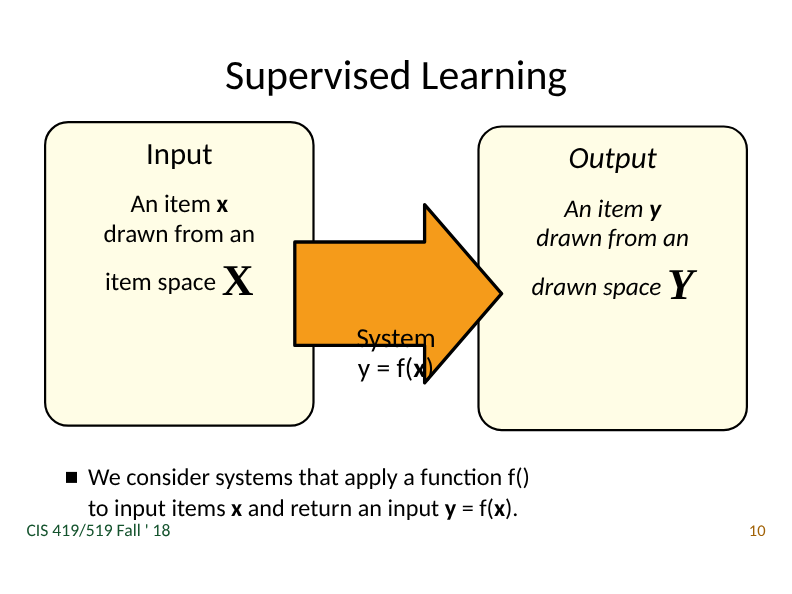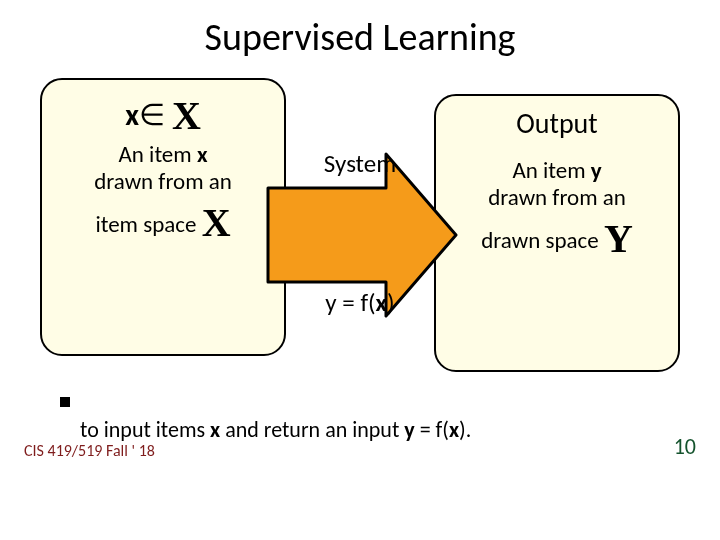--- a/index.html
+++ b/index.html
@@ -1,50 +1,48 @@
 <!DOCTYPE html>
 <html><head>
 <meta charset="utf-8">
 <style>
   * { box-sizing: border-box; margin: 0; padding: 0; }
   html, body { width: 720px; height: 540px; font-family: Calibri, Arial, sans-serif; background: #fff; color: #000; }
-  .slide { position: relative; width: 720px; height: 476px; }
+  .slide { position: relative; width: 720px; height: 476px; margin-top: 32px; }
   .title { text-align: center; font-size: 38px; font-weight: 400; padding-top: 14px; }
   .diagram { position: relative; margin: 18px auto 0 auto; width: 640px; height: 282px; }
   .box { position: absolute; background: #fffde6; border: 2.5px solid #000; border-radius: 22px; text-align: center; padding: 8px 6px 10px 6px; }
   .box-left { left: 0; top: 0; width: 246px; height: 278px; }
-  .box-right { right: 0; top: 16px; width: 246px; height: 278px; }
+  .box-right { right: 0; top: 4px; width: 246px; height: 278px; font-style: italic; }
   .box-head { font-size: 28px; margin-top: 2px; margin-bottom: 16px; }
   .big { font-size: 30px; }
   .big b { font-weight: 700; }
   .scr { font-family: "Brush Script MT","Segoe Script","Comic Sans MS",cursive; font-size: 40px; font-weight: 700; display: inline-block; transform: translateY(4px); }
   .desc { font-size: 23px; line-height: 1.18; margin-top: 6px; }
   .desc b { font-weight: 700; }
   .arrow-wrap { position: absolute; left: 218px; top: 72px; width: 204px; height: 170px; z-index: 3; }
   .arrow-wrap svg { position: absolute; left: 0; top: 0; width: 204px; height: 170px; }
-  .arrow-label { position: absolute; left: 0; top: 0; width: 204px; height: 170px; display: flex; flex-direction: column; align-items: center; justify-content: space-between; font-size: 25px; line-height: 1.15; padding-left: 0px; padding-bottom: 2px; }
+  .arrow-label { position: absolute; left: 0; top: 0; width: 204px; height: 170px; display: flex; flex-direction: column; align-items: center; justify-content: flex-end; font-size: 25px; line-height: 1.15; padding-left: 0px; padding-bottom: 2px; }
   .arrow-label .l2 b { font-weight: 700; }
   .bullet-block { position: absolute; left: 60px; top: 388px; width: 620px; font-size: 22px; line-height: 1.25; }
   .bullet-block .sq { display: inline-block; width: 10px; height: 10px; background: #000; margin-right: 10px; transform: translateY(-2px); }
   .bullet-block b { font-weight: 700; }
-  .footer-left { position: absolute; left: 24px; bottom: 16px; font-size: 16px; color: #7f1d1d; }
-  .footer-right { position: absolute; right: 24px; bottom: 16px; font-size: 22px; color: #14532d; }
+  .footer-left { position: absolute; left: 24px; bottom: 16px; font-size: 16px; color: #14532d; }
+  .footer-right { position: absolute; right: 24px; bottom: 16px; font-size: 15px; color: #a16207; }
 </style>
 </head>
 <body>
 
 <div class="slide">
   <div class="title">Supervised Learning</div>
 
   <div class="diagram">
 
     <div class="box box-left">
-      <div class="big">
-        <b>x</b><span>∈ </span><span class="scr">X</span>
-      </div>
+      <div class="box-head">Input</div>
       <div class="desc">
         <span>An item </span><b>x</b><br>
         <span>drawn from an</span><br>
         <span>item space </span><span class="scr">X</span>
       </div>
     </div>
 
     <div class="box box-right">
       <div class="box-head">Output</div>
       <div class="desc">
@@ -62,19 +60,19 @@
         <div>System</div>
         <div class="l2">
           <span>y = f(</span><b>x</b><span>)</span>
         </div>
       </div>
     </div>
 
   </div>
 
   <div class="bullet-block">
-    <span class="sq"></span><br>
+    <span class="sq"></span><span>We consider systems that apply a function f()</span><br>
     <span style="display:inline-block;width:20px"></span><span>to input items </span><b>x</b><span> and return an input </span><b>y</b><span> = f(</span><b>x</b><span>).</span>
   </div>
 
   <div class="footer-left">CIS 419/519 Fall ' 18</div>
   <div class="footer-right">10</div>
 </div>
 
 </body></html>

